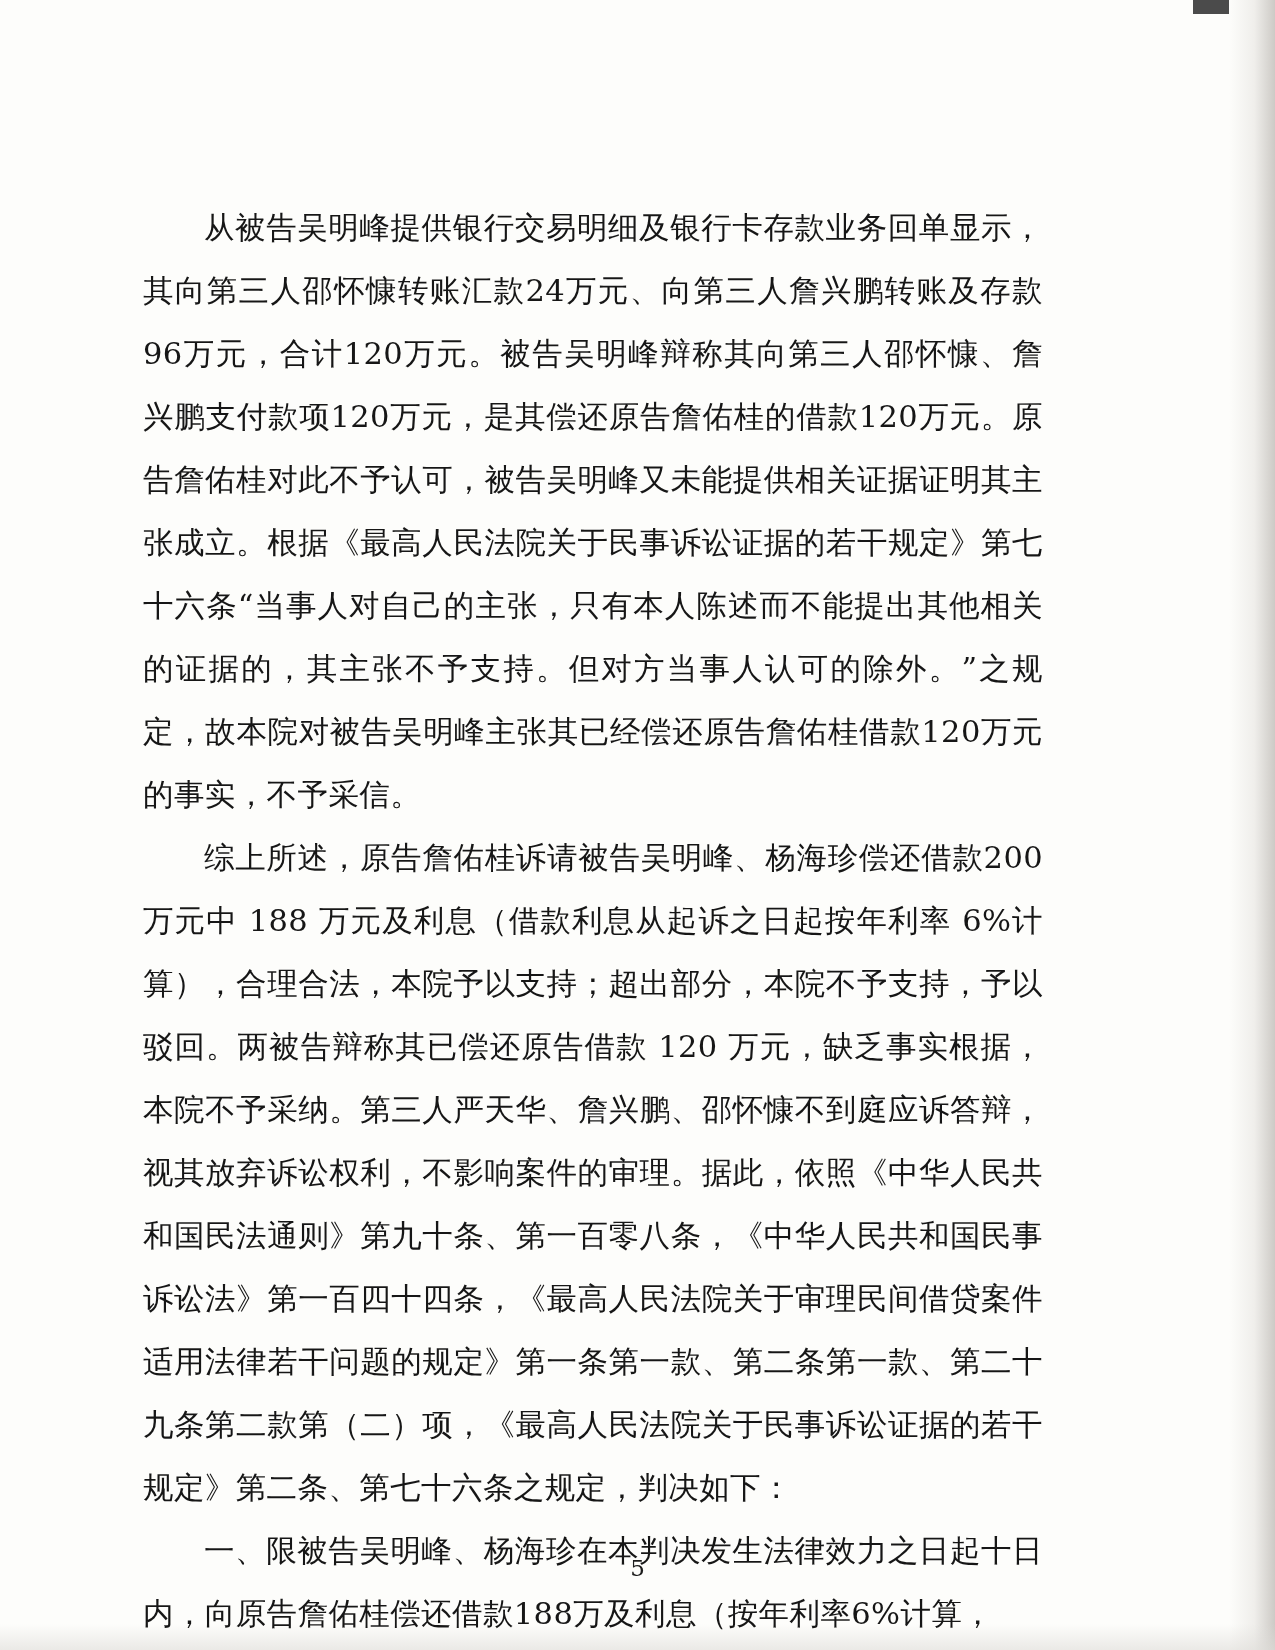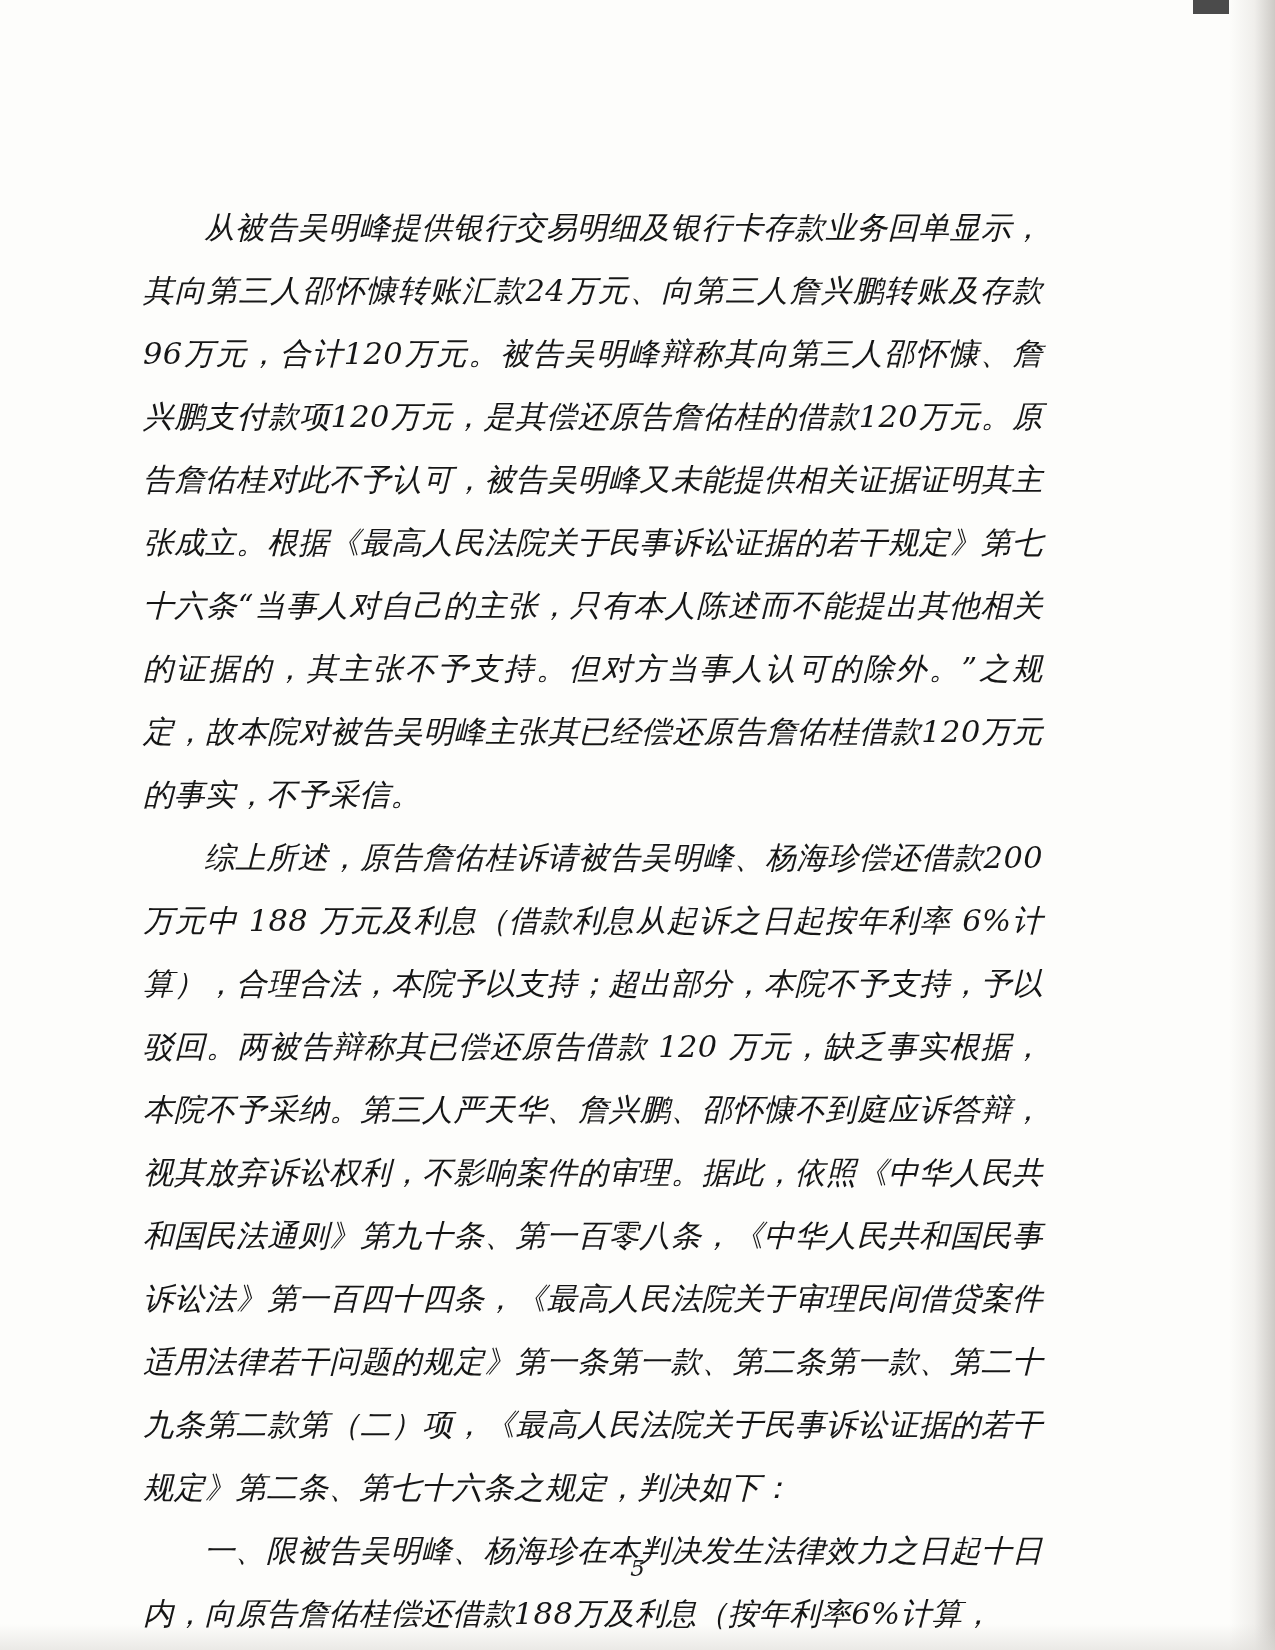--- a/index.html
+++ b/index.html
@@ -11,21 +11,20 @@
   body {
     font-family: "DejaVu Serif", "Liberation Serif", serif;
   }
   .page {
     position: relative;
     width: 1275px;
     height: 1650px;
     margin: 0 auto;
     background: #fdfdfb;
     overflow: hidden;
-    font-style: italic;
   }
   
   .scan-edge-right {
     position: absolute;
     top: 0;
     right: 0;
     width: 46px;
     height: 1650px;
     background: linear-gradient(to right, rgba(255,255,255,0) 0%, rgba(228,226,222,0.55) 55%, rgba(196,193,188,0.85) 100%);
     pointer-events: none;

